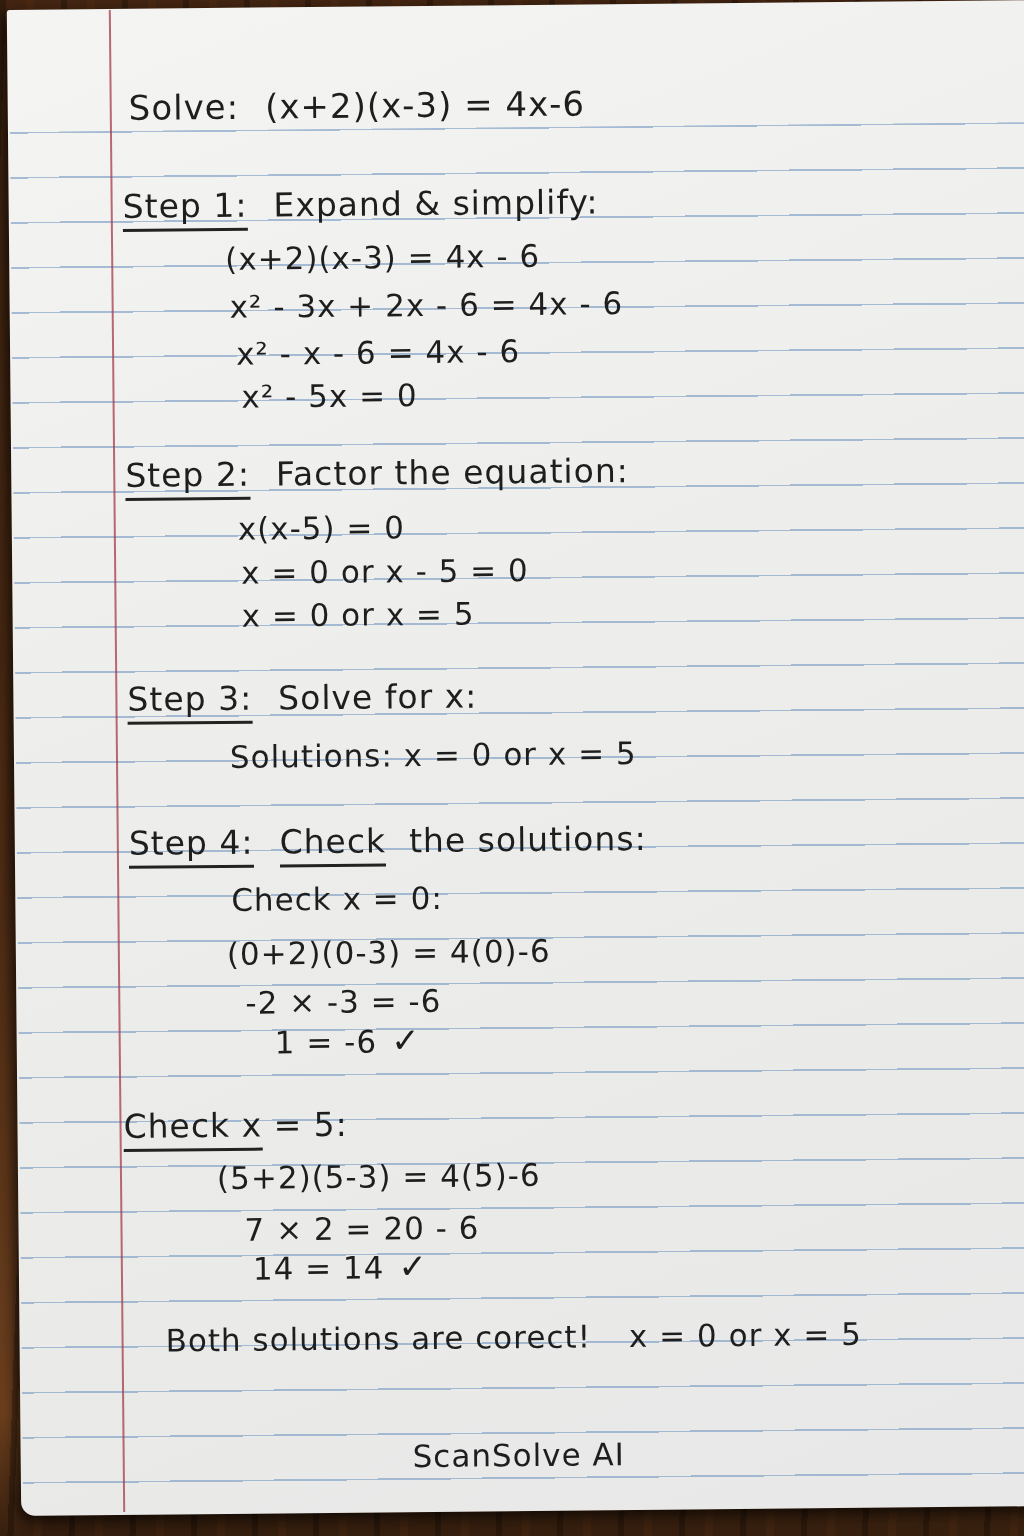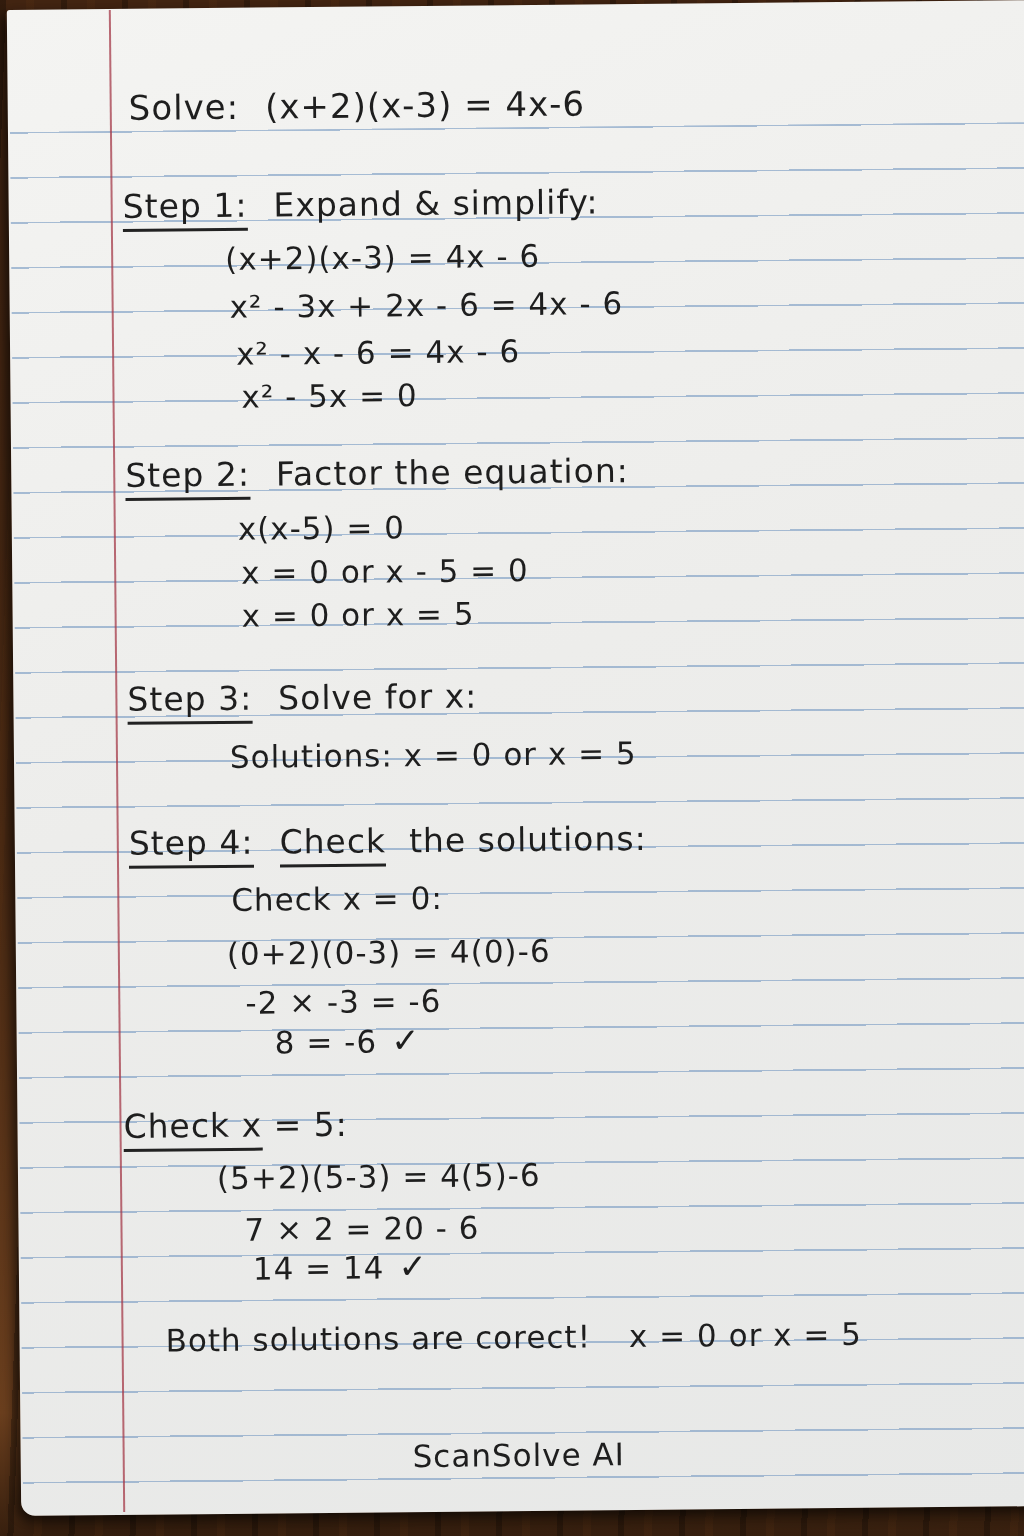--- a/index.html
+++ b/index.html
@@ -103,21 +103,21 @@
     </div>
     <div class="hw" style="left:230px; top:736px;">Solutions:  x = 0 or x = 5</div>
 
     <div class="hw heading" style="left:128px; top:820px;">
       <span class="u">Step 4:</span><span class="gap"></span><span class="u">Check</span>&nbsp;&nbsp;<span>the solutions:</span>
     </div>
     <div class="hw" style="left:230px; top:879px;">Check x = 0:</div>
     <div class="hw" style="left:225px; top:933px;">(0+2)(0-3) = 4(0)-6</div>
     <div class="hw" style="left:243px; top:982px;">-2 × -3 = -6</div>
     <div class="hw" style="left:272px; top:1019px;">
-      <span>8 = -6</span><span class="check">✓</span>
+      <span>1 = -6</span><span class="check">✓</span>
     </div>
 
     <div class="hw heading" style="left:120px; top:1103px;">
       <span class="u">Check x</span>&nbsp;<span>= 5:</span>
     </div>
     <div class="hw" style="left:213px; top:1157px;">(5+2)(5-3) = 4(5)-6</div>
     <div class="hw" style="left:240px; top:1209px;">7 × 2 = 20 - 6</div>
     <div class="hw" style="left:248px; top:1245px;">
       <span>14 = 14</span><span class="check">✓</span>
     </div>

